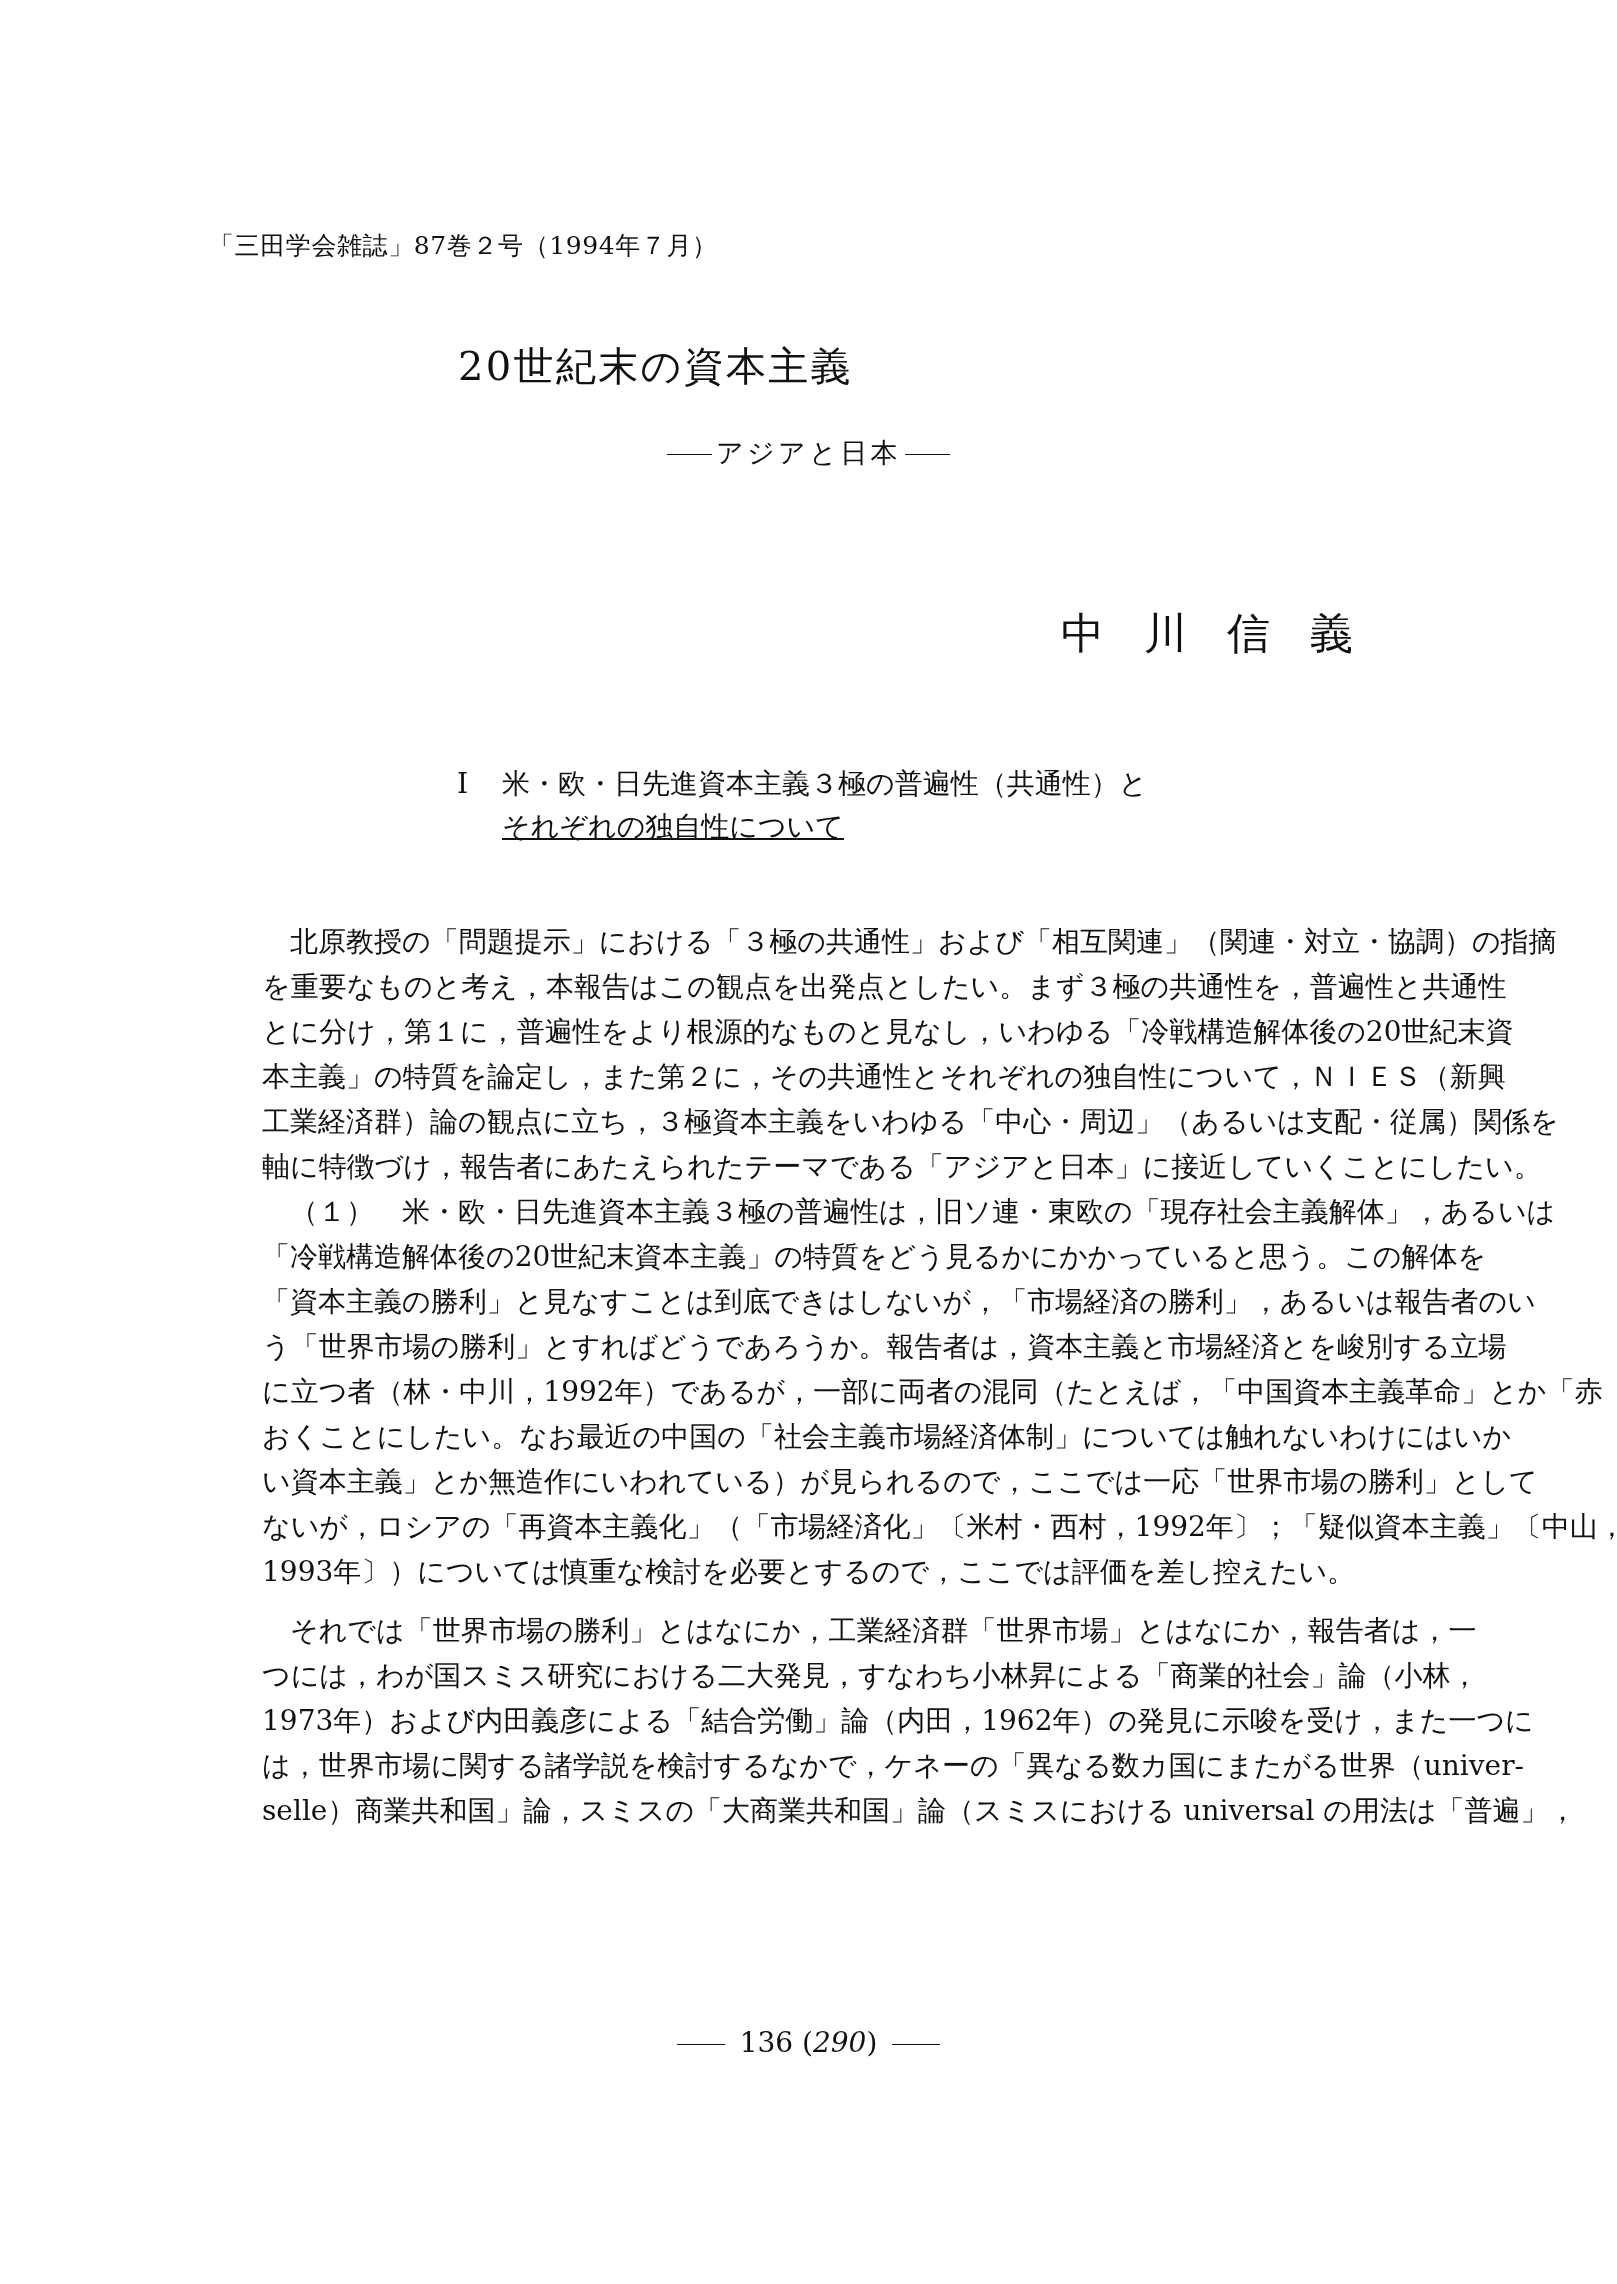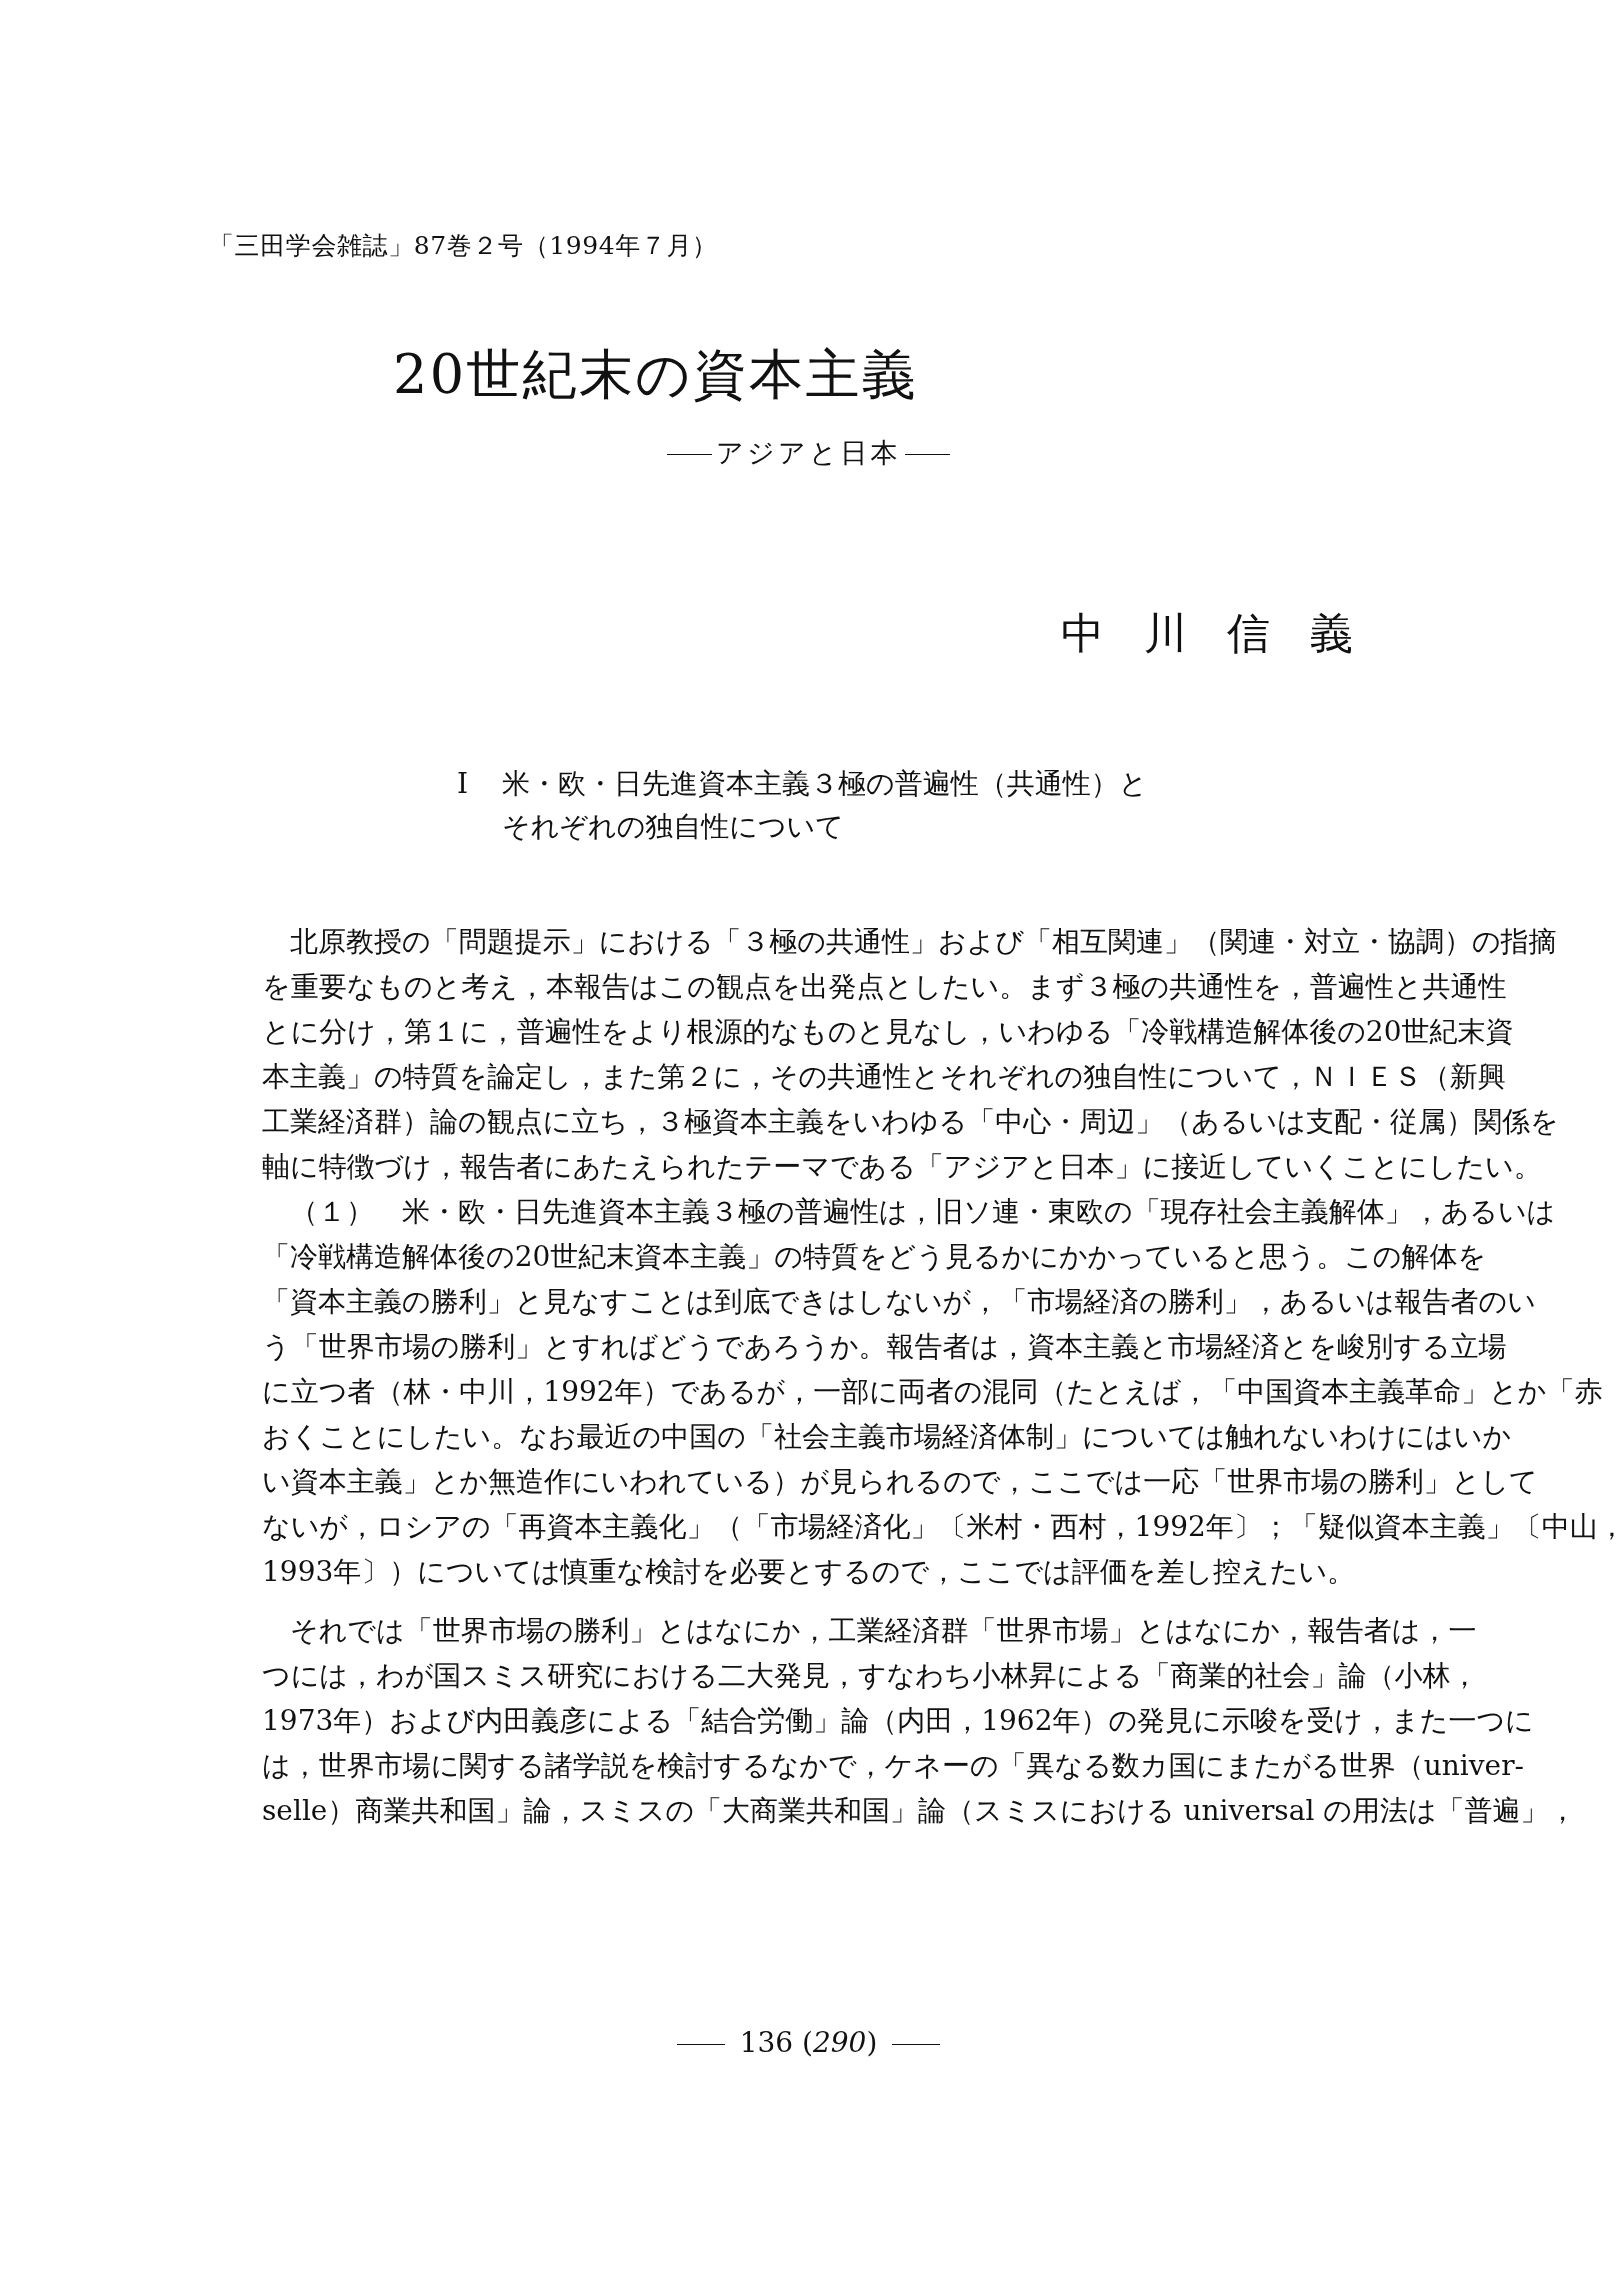--- a/index.html
+++ b/index.html
@@ -22,21 +22,21 @@
       font-size: 25px;
       letter-spacing: 0.6px;
       white-space: nowrap;
     }
     .title {
       position: absolute;
       left: 0;
       width: 1311px;
       top: 339px;
       text-align: center;
-      font-size: 54px;
+      font-size: 40px;
       letter-spacing: 2.3px;
       white-space: nowrap;
     }
     .subtitle {
       position: absolute;
       left: 0;
       width: 1617px;
       top: 435px;
       text-align: center;
       font-size: 27px;
@@ -70,20 +70,21 @@
       font-size: 28px;
       line-height: 43px;
       white-space: nowrap;
     }
     .section-heading .numeral {
       display: inline-block;
       width: 45px;
     }
     .section-heading .line2 {
       padding-left: 45px;
+      text-decoration: underline;
     }
     .body-text {
       position: absolute;
       left: 226px;
       top: 919px;
       width: 1202px;
       font-size: 28px;
       line-height: 45px;
     }
     .body-text .line {

